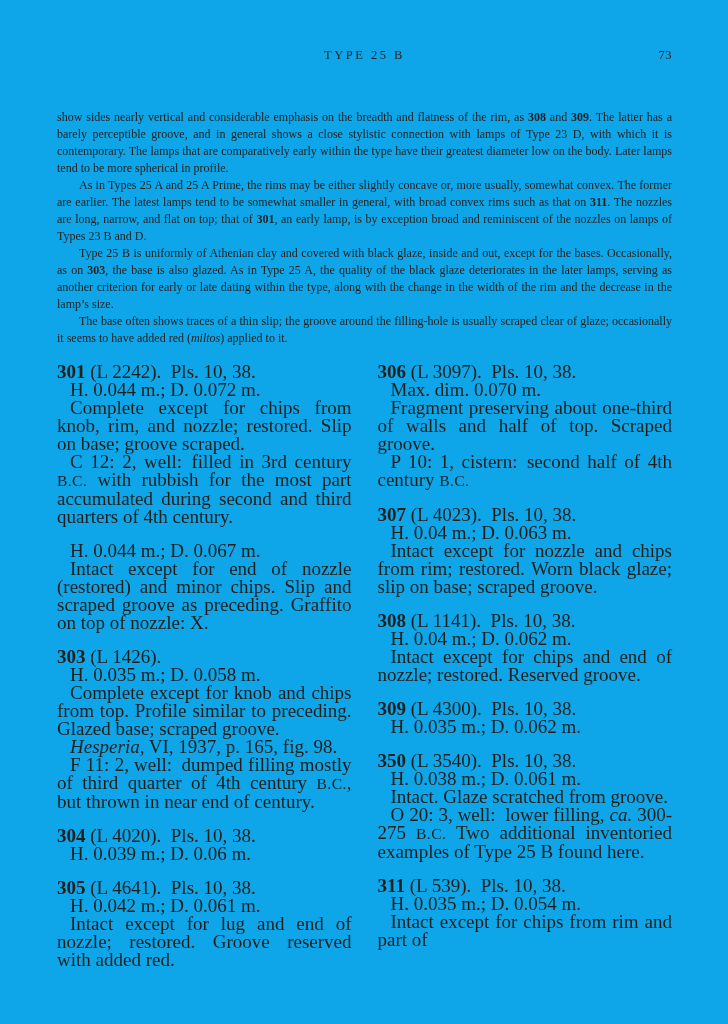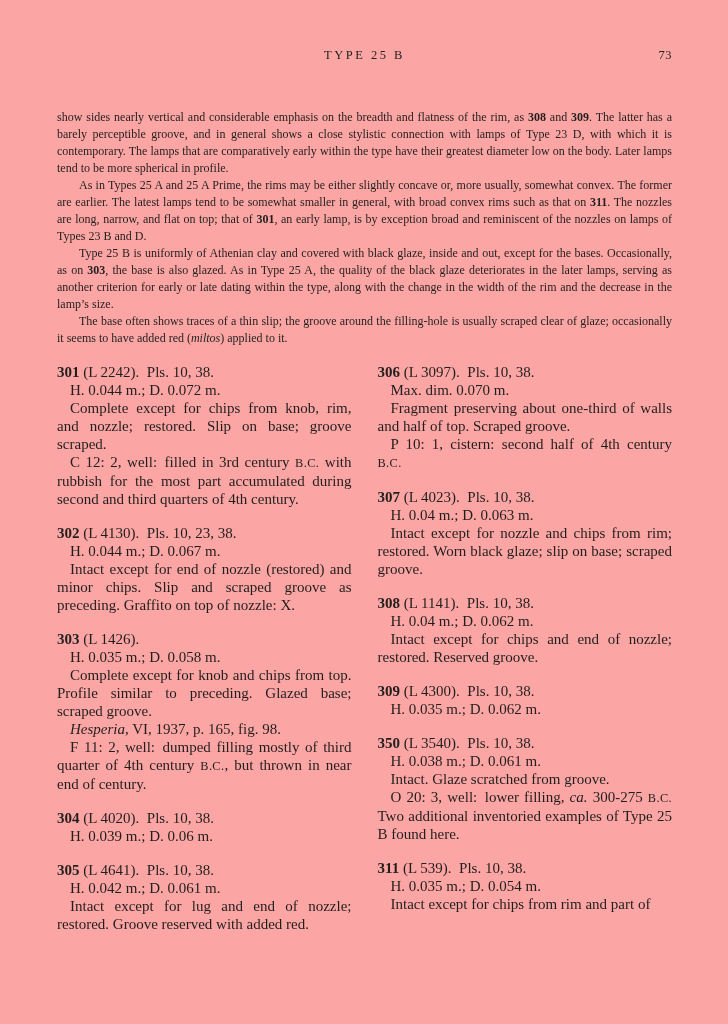--- a/index.html
+++ b/index.html
@@ -5,21 +5,21 @@
   * { margin: 0; padding: 0; box-sizing: border-box; }
   html, body { background: #f6f5f2; }
   body {
     width: 728px; height: 1024px;
     font-family: "Liberation Serif", "DejaVu Serif", serif;
     color: #211f1c;
     -webkit-font-smoothing: antialiased;
   }
   .page {
     width: 728px; height: 1024px;
-    background: #fca5a5;
+    background: #0ea5e9;
     padding: 48px 56px 30px 57px;
     overflow: hidden;
   }
   .running-header {
     position: relative;
     text-align: center;
     font-size: 12.5px;
     letter-spacing: 2.5px;
     margin-bottom: 22px;
     color: #262420;
@@ -37,21 +37,21 @@
     margin-top: 46px;
   }
   .intro p.indent { text-indent: 22px; }
   .catalog {
     display: flex;
     gap: 26px;
     margin-top: 16px;
   }
   .col {
     flex: 1 1 0;
-    font-size: 15px;
+    font-size: 19px;
     line-height: 18px;
     text-align: justify;
     hyphens: auto;
   }
   .entry + .entry { margin-top: 16px; }
   .entry-head { text-align: left; }
   .entry-p { text-indent: 13px; }
   .b { font-weight: bold; }
   .i { font-style: italic; }
   .sc { font-size: 0.82em; letter-spacing: 0.4px; }
@@ -74,21 +74,20 @@
 
   <section class="catalog">
     <div class="col" id="col-left">
         <div class="entry">
           <p class="entry-head"><span class="b">301</span><span> (L 2242). Pls. 10, 38.</span></p>
           <p class="entry-p"><span>H. 0.044 m.; D. 0.072 m.</span></p>
           <p class="entry-p"><span>Complete except for chips from knob, rim, and nozzle; restored. Slip on base; groove scraped.</span></p>
           <p class="entry-p"><span>C 12: 2, well: filled in 3rd century </span><span class="sc">B.C.</span><span> with rubbish for the most part accumulated during second and third quarters of 4th century.</span></p>
         </div>
         <div class="entry">
-          <p class="entry-head"><span class="b">302</span><span> (L 4130). Pls. 10, 23, 38.</span></p>
           <p class="entry-p"><span>H. 0.044 m.; D. 0.067 m.</span></p>
           <p class="entry-p"><span>Intact except for end of nozzle (restored) and minor chips. Slip and scraped groove as preceding. Graffito on top of nozzle: X.</span></p>
         </div>
         <div class="entry">
           <p class="entry-head"><span class="b">303</span><span> (L 1426).</span></p>
           <p class="entry-p"><span>H. 0.035 m.; D. 0.058 m.</span></p>
           <p class="entry-p"><span>Complete except for knob and chips from top. Profile similar to preceding. Glazed base; scraped groove.</span></p>
           <p class="entry-p"><span class="i">Hesperia</span><span>, VI, 1937, p. 165, fig. 98.</span></p>
           <p class="entry-p"><span>F 11: 2, well: dumped filling mostly of third quarter of 4th century </span><span class="sc">B.C.</span><span>, but thrown in near end of century.</span></p>
         </div>

